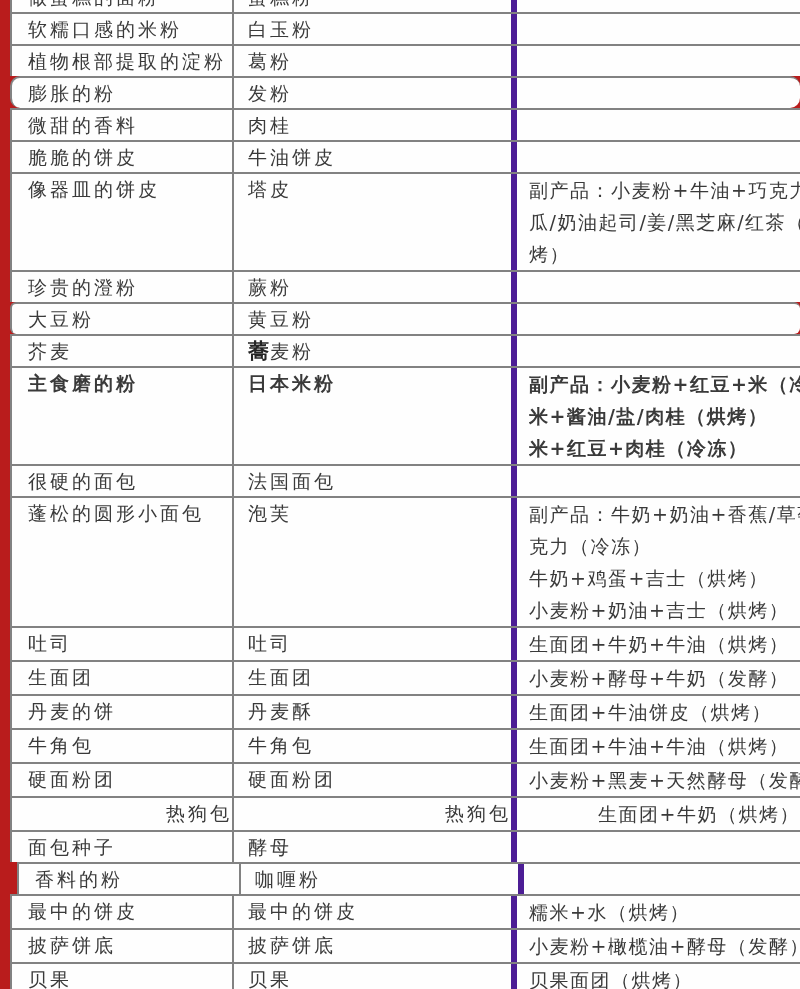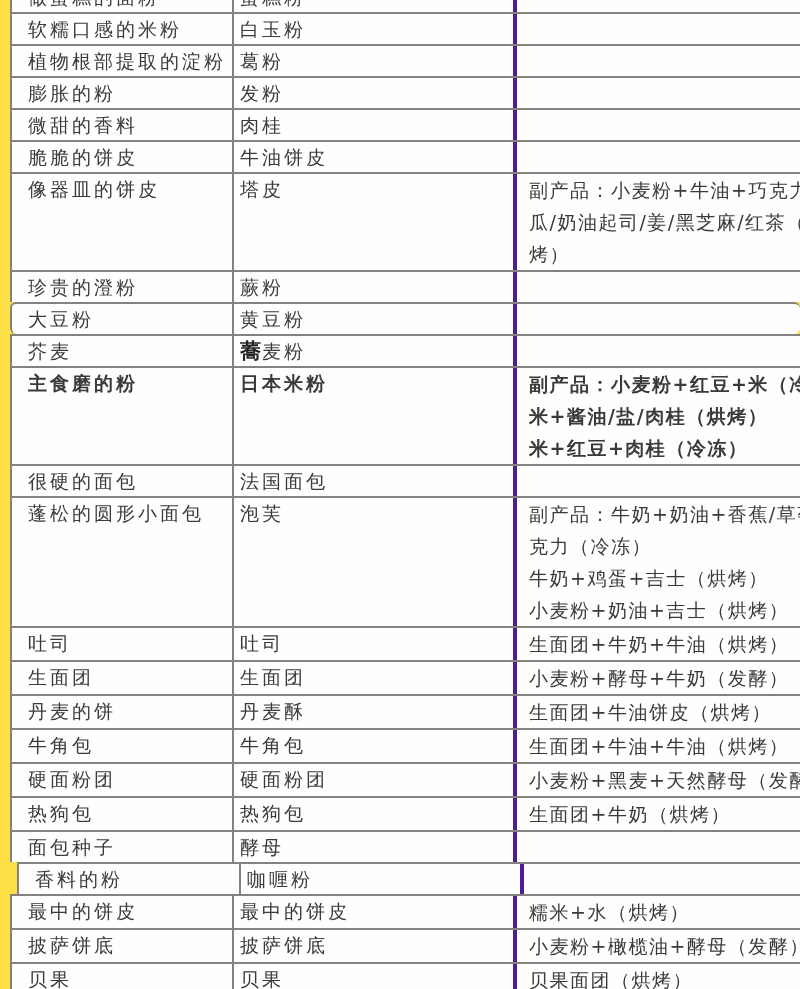--- a/index.html
+++ b/index.html
@@ -6,21 +6,21 @@
     margin: 0;
     padding: 0;
     background: #ffffff;
     font-family: "DejaVu Sans", sans-serif;
   }
   #screen {
     position: relative;
     width: 800px;
     height: 989px;
     overflow: hidden;
-    background: #fde047;
+    background: #b91c1c;
   }
   .table-wrap {
     position: absolute;
     left: 10px;
     top: -20px;
     width: 790px;
   }
   .t-row {
     display: grid;
     grid-template-columns: 222px 283px 1fr;
@@ -37,22 +37,22 @@
     font-size: 19px;
     line-height: 30px;
     letter-spacing: 3px;
     padding-top: 0px;
   }
   .c-desc {
     border-right: 2px solid #828282;
     padding-left: 16px;
   }
   .c-name {
-    border-right: 4px solid #4c1d95;
-    padding-left: 6px;
+    border-right: 6px solid #4c1d95;
+    padding-left: 14px;
   }
   .c-recipe {
     padding-left: 12px;
     letter-spacing: 1.5px;
   }
   .recipe-line {
     height: 32px;
     line-height: 32px;
     overflow: hidden;
     white-space: nowrap;
@@ -78,21 +78,21 @@
       <div class="t-row" style="min-height: 32px;">
         <div class="t-cell c-desc">软糯口感的米粉</div>
         <div class="t-cell c-name">白玉粉</div>
         <div class="t-cell c-recipe"></div>
       </div>
       <div class="t-row" style="min-height: 32px;">
         <div class="t-cell c-desc">植物根部提取的淀粉</div>
         <div class="t-cell c-name">葛粉</div>
         <div class="t-cell c-recipe"></div>
       </div>
-      <div class="t-row" style="min-height: 32px;">
+      <div class="t-row" style="min-height: 32px; border-radius: 10px;">
         <div class="t-cell c-desc">膨胀的粉</div>
         <div class="t-cell c-name">发粉</div>
         <div class="t-cell c-recipe"></div>
       </div>
       <div class="t-row" style="min-height: 32px;">
         <div class="t-cell c-desc">微甜的香料</div>
         <div class="t-cell c-name">肉桂</div>
         <div class="t-cell c-recipe"></div>
       </div>
       <div class="t-row" style="min-height: 32px;">
@@ -176,21 +176,21 @@
           <div class="recipe-line">生面团+牛油+牛油（烘烤）</div>
         </div>
       </div>
       <div class="t-row" style="min-height: 32px;">
         <div class="t-cell c-desc">硬面粉团</div>
         <div class="t-cell c-name">硬面粉团</div>
         <div class="t-cell c-recipe">
           <div class="recipe-line">小麦粉+黑麦+天然酵母（发酵</div>
         </div>
       </div>
-      <div class="t-row" style="min-height: 32px;">
+      <div class="t-row" style="min-height: 32px; text-align: right;">
         <div class="t-cell c-desc">热狗包</div>
         <div class="t-cell c-name">热狗包</div>
         <div class="t-cell c-recipe">
           <div class="recipe-line">生面团+牛奶（烘烤）</div>
         </div>
       </div>
       <div class="t-row" style="min-height: 32px;">
         <div class="t-cell c-desc">面包种子</div>
         <div class="t-cell c-name">酵母</div>
         <div class="t-cell c-recipe"></div>

